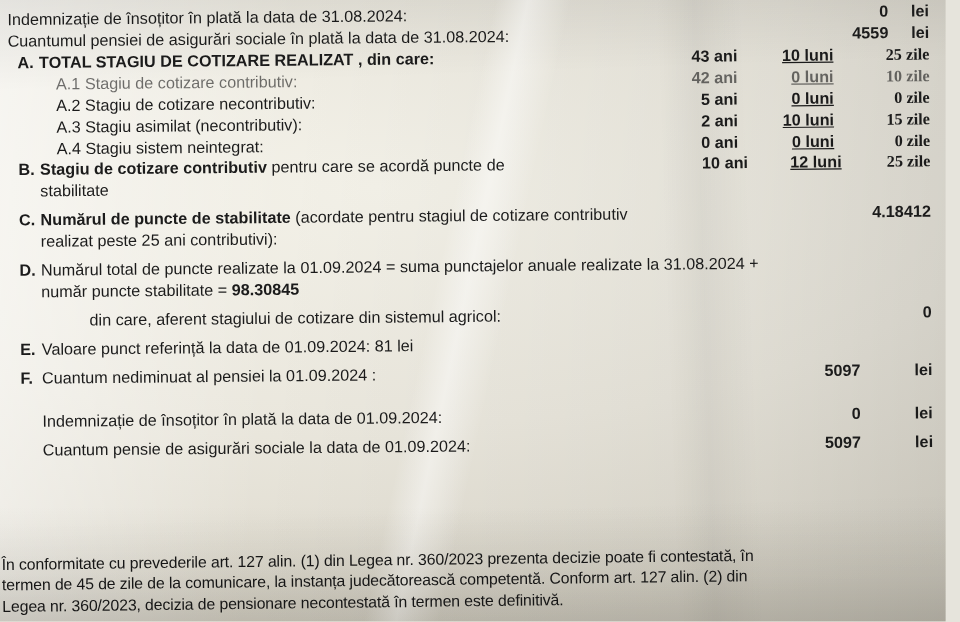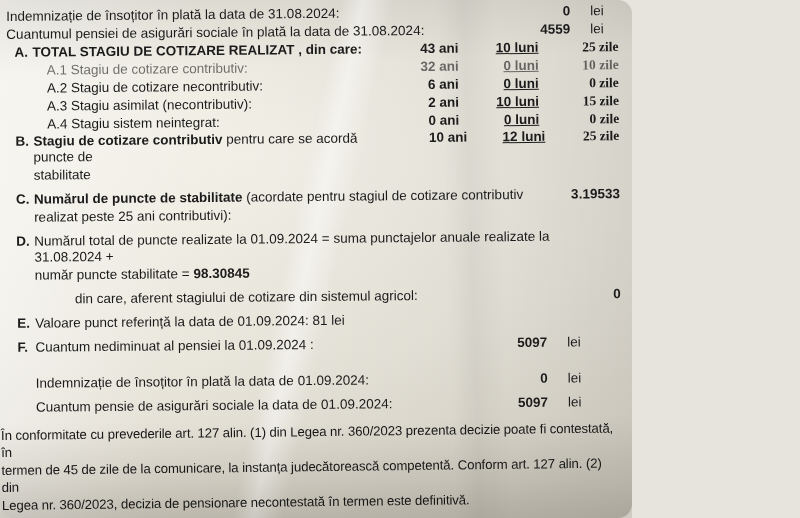--- a/index.html
+++ b/index.html
@@ -8,28 +8,27 @@
     width: 800px;
     height: 518px;
     overflow: hidden;
     font-family: "Liberation Sans", sans-serif;
     background: #e6e4dc;
   }
 
   
   #paper {
     position: relative;
-    width: 632px;
+    width: 788px;
     height: 518px;
     background:
       linear-gradient(178deg, rgba(0,0,0,0.07) 0%, rgba(0,0,0,0.0) 14%, rgba(0,0,0,0.0) 80%, rgba(0,0,0,0.06) 100%),
       linear-gradient(95deg, rgba(255,255,255,0.55) 0%, rgba(255,255,255,0.0) 30%, rgba(0,0,0,0.05) 78%, rgba(0,0,0,0.10) 100%),
       radial-gradient(ellipse 120% 70% at 40% 30%, #f3f1e8 0%, #eae7dd 55%, #ddd9cd 100%);
     color: #1b1b1b;
-    border-radius: 14px;
   }
   
   #paper::before {
     content: "";
     position: absolute; inset: 0;
     background:
       linear-gradient(102deg, rgba(255,255,255,0) 46%, rgba(255,255,255,0.45) 49%, rgba(255,255,255,0) 53%),
       linear-gradient(88deg, rgba(0,0,0,0) 70%, rgba(0,0,0,0.045) 74%, rgba(0,0,0,0) 79%);
     pointer-events: none;
   }
@@ -74,24 +73,23 @@
     text-align: right;
     font-weight: bold;
     white-space: nowrap;
   }
   .c-val { width: 62px; }
   .c-ani { width: 66px; }
   .c-luni { width: 80px; text-decoration: underline; }
   .c-zile { width: 80px; font-family: Liberation Serif, serif; }
   .c-unit {
     width: 34px;
-    text-align: left;
+    text-align: right;
     padding-left: 6px;
-    font-weight: normal;
-    margin-left: 14px;
+    font-weight: bold;
   }
 
   .faded { opacity: 0.62; }
   .small-gap { height: 6px; }
   .gap-lg { height: 18px; }
 
   .footer {
     position: absolute;
     left: 0; right: 0; bottom: 4px;
     z-index: 3;
@@ -128,29 +126,29 @@
       <div class="lbl-letter">A.</div>
       <div class="txt bold">TOTAL STAGIU  DE COTIZARE REALIZAT , din care:</div>
       <div class="num c-ani">43 ani</div>
       <div class="num c-luni">10 luni</div>
       <div class="num c-zile">25 zile</div>
     </div>
 
     <div class="row faded">
       <div class="lbl-letter"></div>
       <div class="txt ind">A.1 Stagiu de cotizare contributiv:</div>
-      <div class="num c-ani">32 ani</div>
+      <div class="num c-ani">42 ani</div>
       <div class="num c-luni">0 luni</div>
       <div class="num c-zile">10 zile</div>
     </div>
 
     <div class="row">
       <div class="lbl-letter"></div>
       <div class="txt ind">A.2 Stagiu de cotizare necontributiv:</div>
-      <div class="num c-ani">6 ani</div>
+      <div class="num c-ani">5 ani</div>
       <div class="num c-luni">0 luni</div>
       <div class="num c-zile">0 zile</div>
     </div>
 
     <div class="row">
       <div class="lbl-letter"></div>
       <div class="txt ind">A.3 Stagiu asimilat (necontributiv):</div>
       <div class="num c-ani">2 ani</div>
       <div class="num c-luni">10 luni</div>
       <div class="num c-zile">15 zile</div>
@@ -178,21 +176,21 @@
       <div class="txt">stabilitate</div>
     </div>
 
     <div class="small-gap"></div>
 
     <div class="row">
       <div class="lbl-letter">C.</div>
       <div class="txt">
         <span class="bold">Numărul de puncte de stabilitate</span><span> (acordate pentru stagiul de cotizare contributiv</span>
       </div>
-      <div class="num" style="width:86px">3.19533</div>
+      <div class="num" style="width:86px">4.18412</div>
     </div>
     <div class="row">
       <div class="lbl-letter"></div>
       <div class="txt">realizat peste 25 ani contributivi):</div>
     </div>
 
     <div class="small-gap"></div>
 
     <div class="row">
       <div class="lbl-letter">D.</div>

